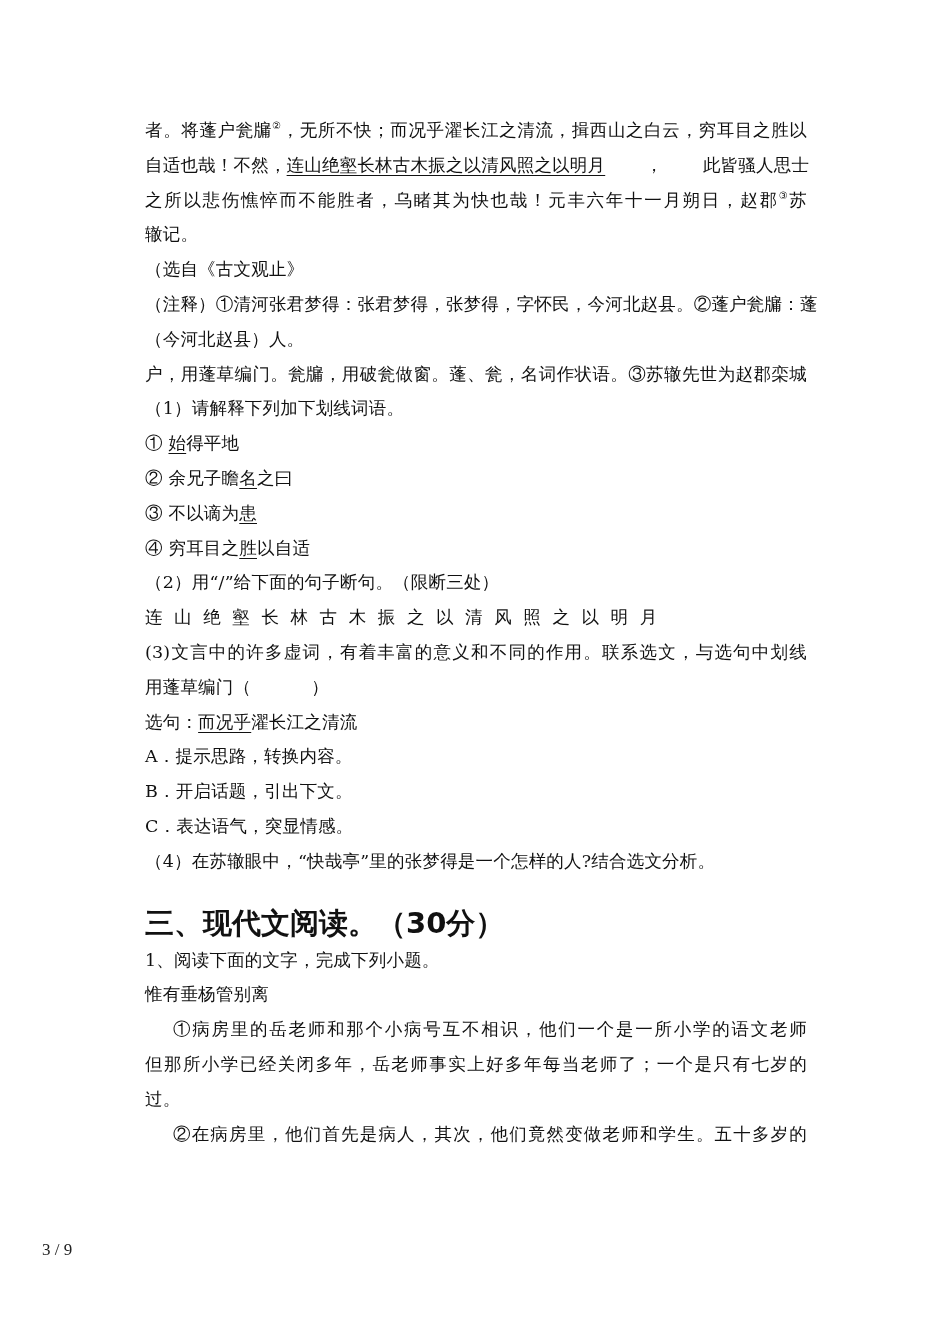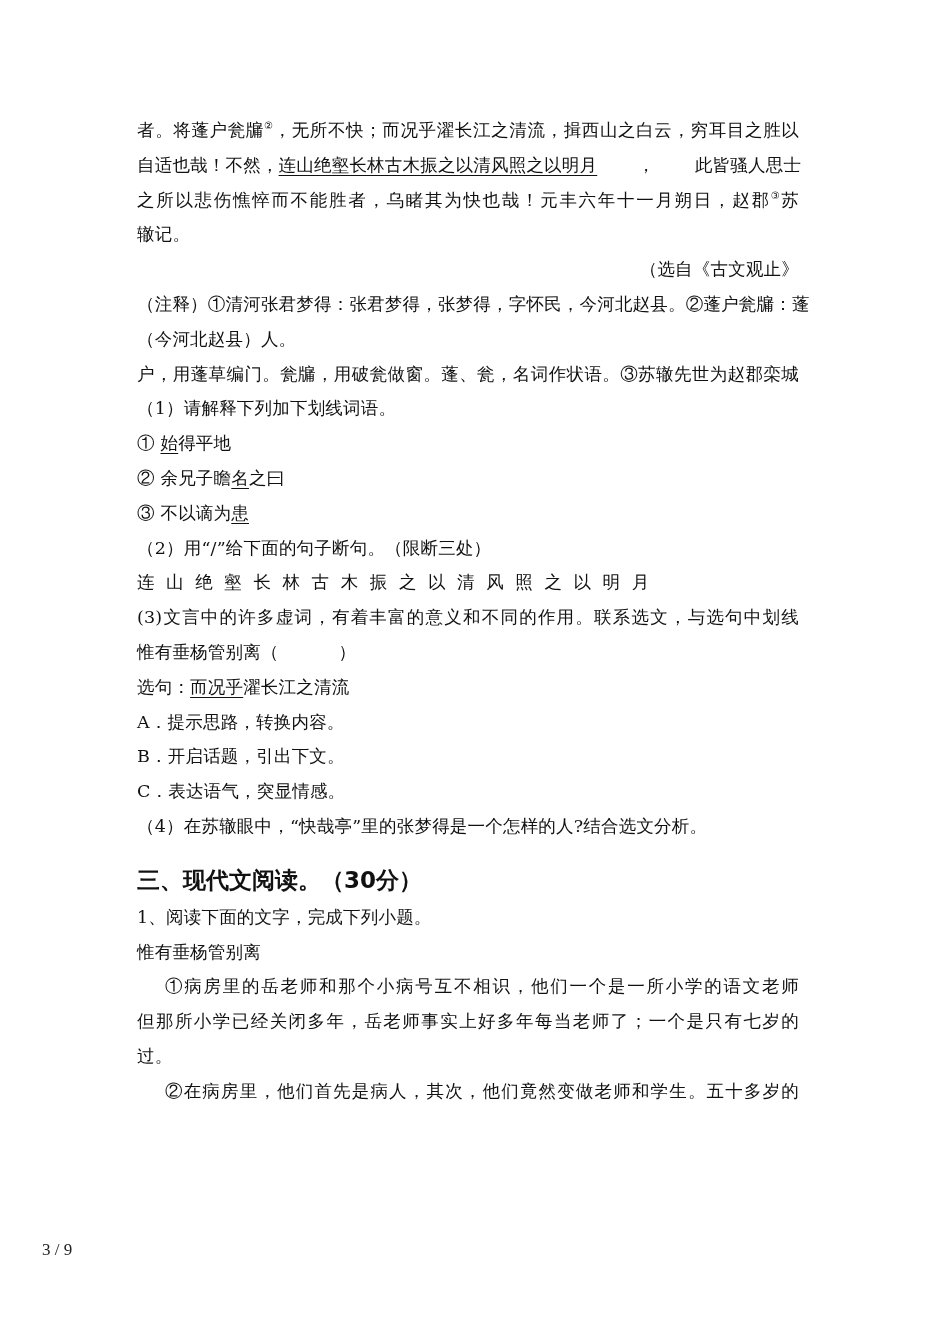--- a/index.html
+++ b/index.html
@@ -1,28 +1,28 @@
 <!DOCTYPE html>
 <html><head>
 <meta charset="utf-8">
 <style>
   html, body { margin: 0; padding: 0; background: #ffffff; }
   body { width: 950px; height: 1344px; position: relative; overflow: hidden;
          font-family: "DejaVu Serif", "Liberation Serif", serif; color: #111; }
-  .page { position: absolute; left: 137px; top: 113px; width: 662px; }
+  .page { position: absolute; left: 145px; top: 113px; width: 662px; }
   .line { font-size: 17.5px; line-height: 34.8px; height: 34.8px; white-space: nowrap; letter-spacing: 0.2px; }
   .just { text-align: justify; text-align-last: justify; }
-  .right { text-align: right; }
+  .right { text-align: left; }
   .center { text-align: left; }
   .indent { padding-left: 28px; }
   .u { text-decoration: underline; text-underline-offset: 4px; }
   sup { font-size: 10px; vertical-align: 7px; line-height: 0; }
   .spaced { letter-spacing: 11.6px; }
   .h2 { font-family: "DejaVu Sans", "Liberation Sans", sans-serif; font-weight: bold;
-        font-size: 23px; line-height: 40px; height: 40px; margin-top: 16px; }
+        font-size: 29px; line-height: 40px; height: 40px; margin-top: 24px; }
   .footer { position: absolute; top: 1240px; left: 0; width: 950px; text-align: left;
             font-family: "Liberation Serif", serif; font-size: 17px; color: #222; padding-left: 42px; }
   .gap { display: inline-block; width: 60px; }
   .gap2 { display: inline-block; width: 40px; }
 </style>
 </head>
 <body>
 
 <div class="page">
 
@@ -37,26 +37,27 @@
   <div class="line right">（选自《古文观止》</div>
 
   <div class="line just">（注释）①清河张君梦得：张君梦得，张梦得，字怀民，今河北赵县。②蓬户瓮牖：蓬</div>
   <div class="line">（今河北赵县）人。</div>
   <div class="line just">户，用蓬草编门。瓮牖，用破瓮做窗。蓬、瓮，名词作状语。③苏辙先世为赵郡栾城</div>
 
   <div class="line">（1）请解释下列加下划线词语。</div>
   <div class="line"><span>①</span> <span></span><span class="u">始</span><span>得平地</span></div>
   <div class="line"><span>②</span> <span>余兄子瞻</span><span class="u">名</span><span>之曰</span></div>
   <div class="line"><span>③</span> <span>不以谪为</span><span class="u">患</span><span></span></div>
+  <div class="line"><span>④</span> <span>穷耳目之</span><span class="u">胜</span><span>以自适</span></div>
 
   <div class="line">（2）用“/”给下面的句子断句。（限断三处）</div>
   <div class="line spaced">连山绝壑长林古木振之以清风照之以明月</div>
 
   <div class="line just">(3)文言中的许多虚词，有着丰富的意义和不同的作用。联系选文，与选句中划线</div>
-  <div class="line"><span>惟有垂杨管别离（</span><span class="gap"></span><span>）</span></div>
+  <div class="line"><span>用蓬草编门（</span><span class="gap"></span><span>）</span></div>
   <div class="line"><span>选句：</span><span class="u">而况乎</span><span>濯长江之清流</span></div>
   <div class="line">A．提示思路，转换内容。</div>
   <div class="line">B．开启话题，引出下文。</div>
   <div class="line">C．表达语气，突显情感。</div>
 
   <div class="line">（4）在苏辙眼中，“快哉亭”里的张梦得是一个怎样的人?结合选文分析。</div>
 
   <div class="h2">三、现代文阅读。（30分）</div>
   <div class="line">1、阅读下面的文字，完成下列小题。</div>
   <div class="line center">惟有垂杨管别离</div>

